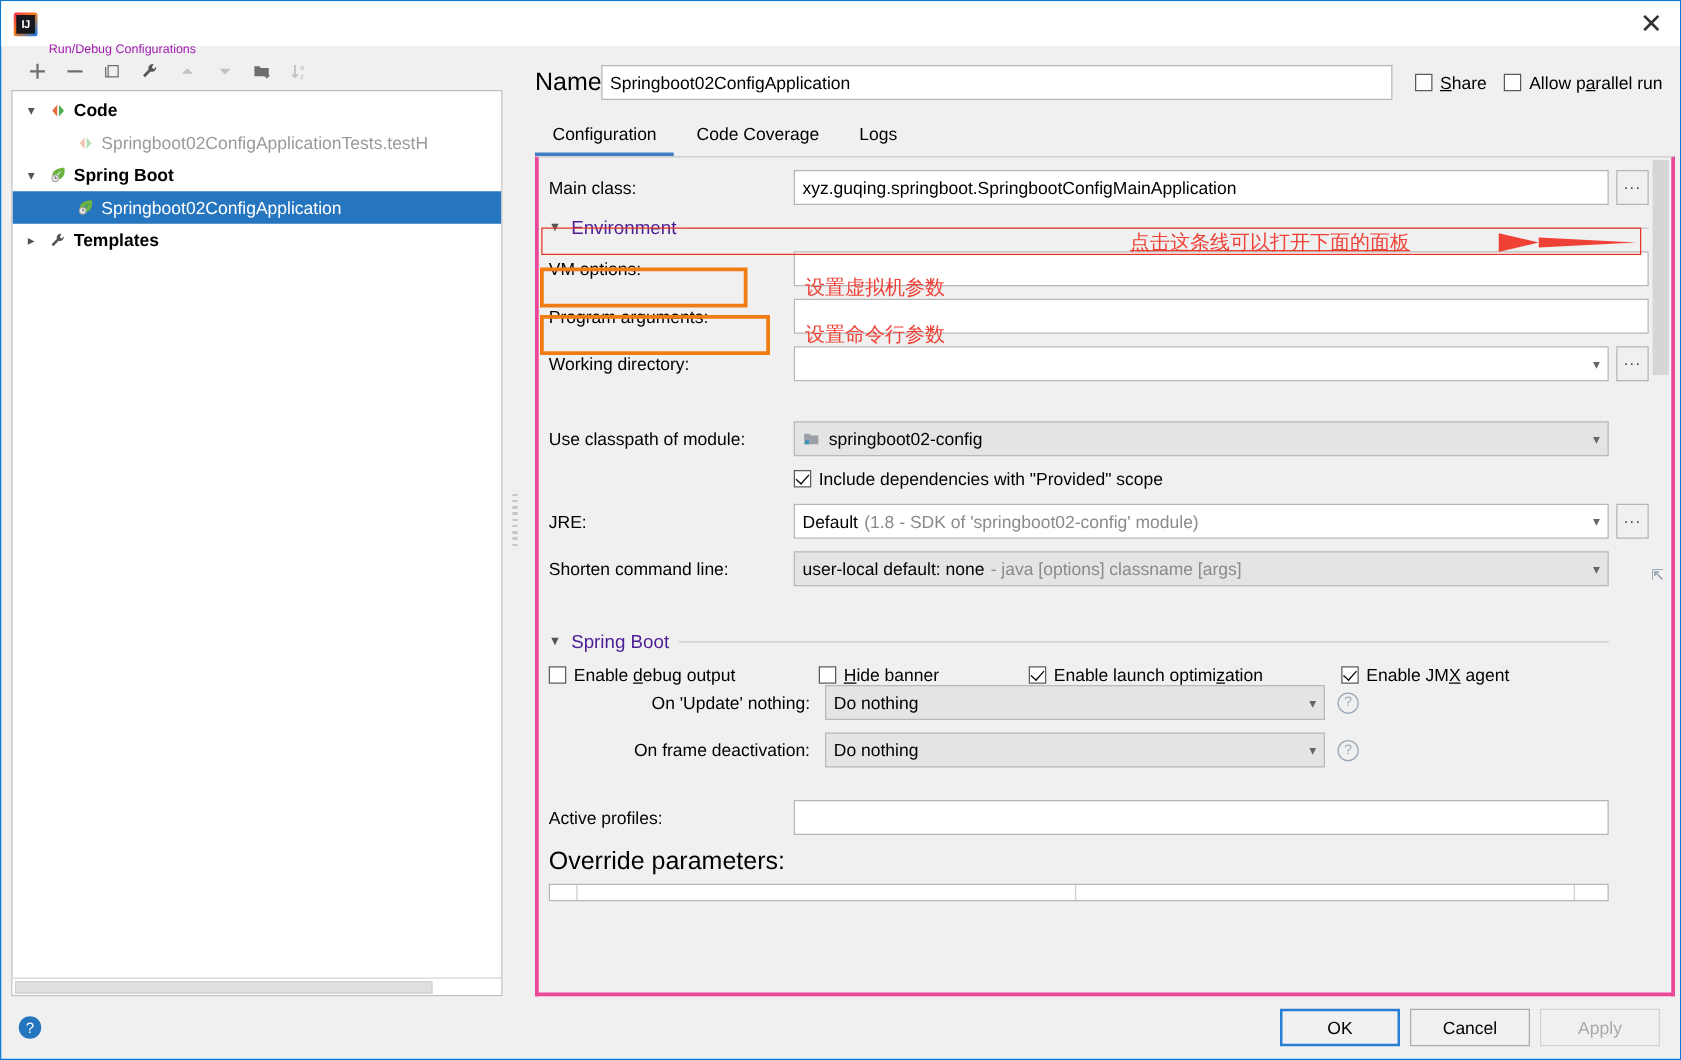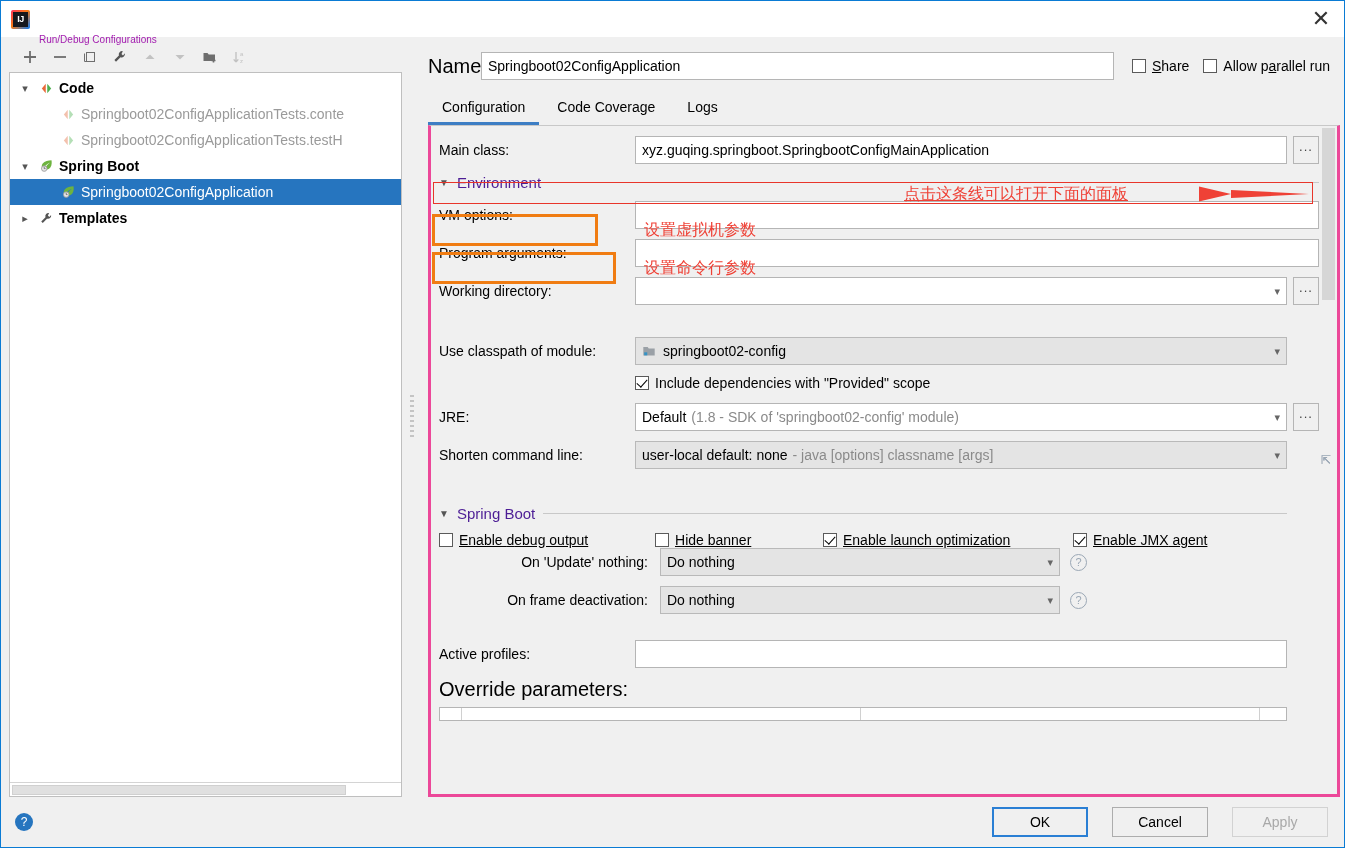--- a/index.html
+++ b/index.html
@@ -185,21 +185,21 @@
   .section .stext { font-size:15px; color:#4c1d95; white-space:nowrap; }
   .section .line { flex:1; height:1px; background:#c8c8c8; }
 
   .sub-section { display:flex; align-items:center; gap:8px; margin:12px 0 10px 12px; }
   .sub-section .stext { font-size:13px; color:#333; white-space:nowrap; }
   .sub-section .line { flex:1; height:1px; background:#c8c8c8; }
 
   .cbrow { display:flex; align-items:center; margin:4px 0 12px 0; }
   .cbrow .cbx { margin-right:0; }
 
-  .springcb-row { display:flex; align-items:center; margin:2px 0 0 0;text-decoration:underline; }
+  .springcb-row { display:flex; align-items:center; margin:2px 0 0 0; }
   .springcb-row .cbx { font-size:14px; }
 
   .help-ico {
     width:17px; height:17px; border-radius:50%; border:1px solid #9aa7b5;
     color:#9aa7b5; font-size:11px; display:flex; align-items:center; justify-content:center;
     margin-left:10px; flex:none; cursor:pointer;
   }
 
   
   .ovtable {
@@ -240,21 +240,21 @@
   
   .footer {
     height:50px; flex:none; display:flex; align-items:center;
     padding:0 16px 0 14px;
   }
   .help-circle {
     width:18px; height:18px; border-radius:50%; background:#2675bf; color:#fff;
     font-size:12px; display:flex; align-items:center; justify-content:center;
     cursor:pointer; flex:none;
   }
-  .footer-btns { margin-left:auto; display:flex; gap:24px;border-radius:13px; }
+  .footer-btns { margin-left:auto; display:flex; gap:8px;border-radius:13px; }
   .btn {
     min-width:96px; height:30px; border:1px solid #adadad; background:#f0f0f0;
     font-size:14px; font-family:inherit; cursor:pointer;
     display:flex; align-items:center; justify-content:center;
     color:#000;
   }
   .btn.primary { border:2px solid #2a7fd4; background:#f0f0f0; }
   .btn.disabled { color:#a8a8a8; border-color:#d2d2d2; background:#f0f0f0; cursor:default; }
 </style>
 </head>
@@ -325,29 +325,20 @@
             <span class="tw">▾</span>
             <span class="tree-ico">
               <svg width="15" height="15" viewBox="0 0 16 16">
                   <path d="M7.2 3 3 8l4.2 5z" fill="#e8693a"></path>
                   <path d="M8.8 3 13 8l-4.2 5z" fill="#4caf50"></path>
                 </svg>
             </span>
             <span class="tree-label">Code</span>
           </div>
 
-          <div class="tree-row child dim">
-            <span class="tree-ico">
-              <svg width="15" height="15" viewBox="0 0 16 16">
-                  <path d="M7.2 3 3 8l4.2 5z" fill="#f3c1ad"></path>
-                  <path d="M8.8 3 13 8l-4.2 5z" fill="#b4dfb6"></path>
-                </svg>
-            </span>
-            <span class="tree-label">Springboot02ConfigApplicationTests.conte</span>
-          </div>
 
           <div class="tree-row child dim">
             <span class="tree-ico">
               <svg width="15" height="15" viewBox="0 0 16 16">
                   <path d="M7.2 3 3 8l4.2 5z" fill="#f3c1ad"></path>
                   <path d="M8.8 3 13 8l-4.2 5z" fill="#b4dfb6"></path>
                 </svg>
             </span>
             <span class="tree-label">Springboot02ConfigApplicationTests.testH</span>
           </div>

